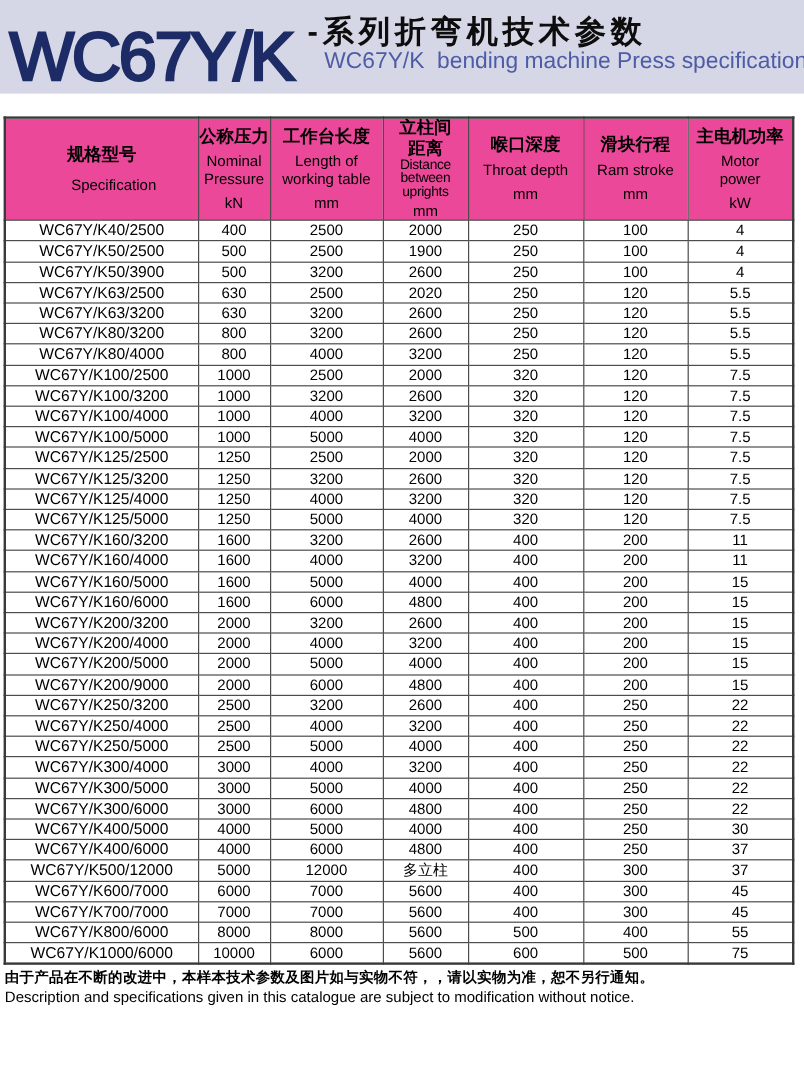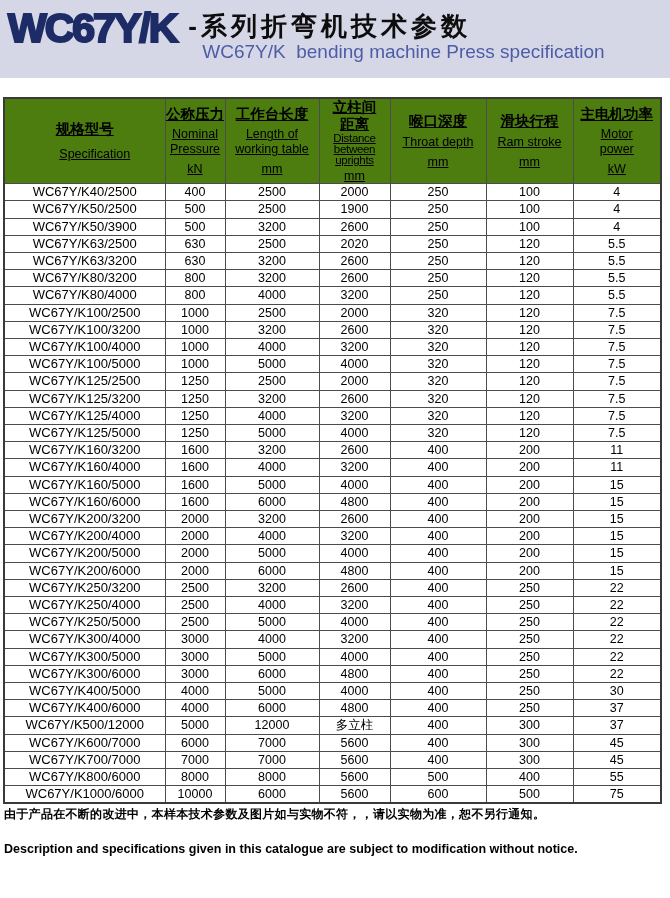--- a/index.html
+++ b/index.html
@@ -13,27 +13,27 @@
   }
   
   .banner {
     width: 670px;
     height: 78px;
     background: #d6d7e6;
     display: flex;
     align-items: flex-start;
   }
   .brand {
-    font-size: 41px;
-    font-weight: bold;
+    font-size: 57px;
+    font-weight: normal;
     color: #1d2b66;
     -webkit-text-stroke: 2.2px #1d2b66;
     letter-spacing: -2px;
     line-height: 1;
-    padding: 8px 0 0 8px;
+    padding: 20px 0 0 8px;
     white-space: nowrap;
   }
   .banner-right {
     display: flex;
     flex-direction: column;
     margin-left: 12px;
     margin-top: 12px;
   }
   .subtitle-zh {
     font-size: 26px;
@@ -59,24 +59,23 @@
     border: 2px solid #3a3a3a;
   }
   .spec-table th, .spec-table td {
     border: 1px solid #4c4c4c;
     text-align: center;
     vertical-align: middle;
     padding: 0;
     overflow: hidden;
   }
   .spec-table thead th {
-    background: #4d7c0f;
+    background: #ec4899;
     height: 82px;
     font-weight: normal;
-    text-decoration: underline;
   }
   .h-zh {
     font-size: 14.5px;
     font-weight: bold;
     color: #000;
     line-height: 1.2;
     white-space: pre-line;
   }
   .h-en {
     font-size: 12.5px;
@@ -112,23 +111,23 @@
   .notes { margin: 3px 0 0 4px; }
   .note-zh {
     font-size: 12px;
     font-weight: bold;
     color: #000000;
     letter-spacing: 0.3px;
     line-height: 1.25;
   }
   .note-en {
     font-size: 12.5px;
-    font-weight: bold;
+    font-weight: normal;
     color: #000;
-    margin-top: 20px;
+    margin-top: 2px;
     line-height: 1.2;
   }
 </style>
 </head>
 <body>
 
 <div class="page">
 
   <header class="banner">
     <div class="brand">WC67Y/K</div>
@@ -385,21 +384,21 @@
         <tr>
           <td>WC67Y/K200/5000</td>
           <td>2000</td>
           <td>5000</td>
           <td>4000</td>
           <td>400</td>
           <td>200</td>
           <td>15</td>
         </tr>
         <tr>
-          <td>WC67Y/K200/6000</td>
+          <td>WC67Y/K200/9000</td>
           <td>2000</td>
           <td>6000</td>
           <td>4800</td>
           <td>400</td>
           <td>200</td>
           <td>15</td>
         </tr>
         <tr>
           <td>WC67Y/K250/3200</td>
           <td>2500</td>

